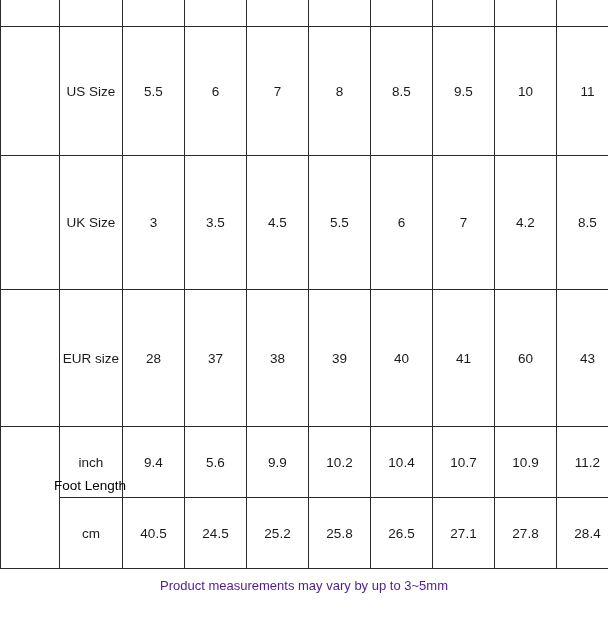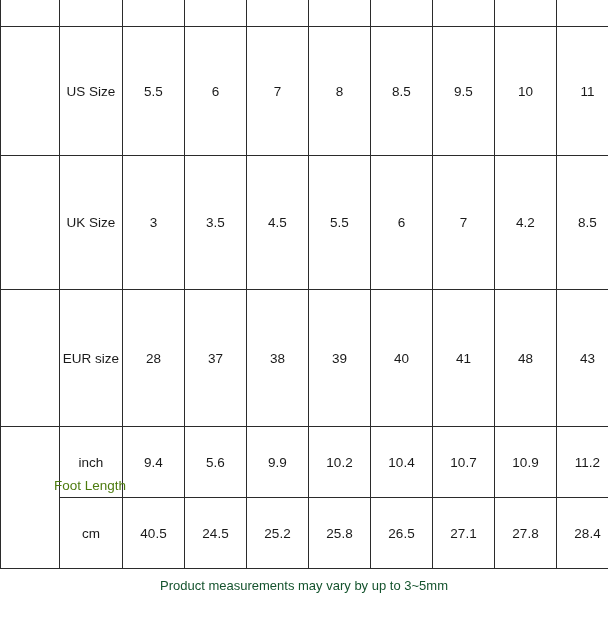--- a/index.html
+++ b/index.html
@@ -65,29 +65,29 @@
   td.noborder-left { border-left: none; }
   td.noborder-right { border-right: none; }
 
   .footnote {
     position: absolute;
     left: 0;
     top: 578px;
     width: 608px;
     text-align: center;
     font-size: 13px;
-    color: #14532d;
+    color: #4c1d95;
   }
   
   .footlength-label {
     position: absolute;
     left: 54px;
     top: 478px;
     font-size: 13.5px;
-    color: #4d7c0f;
+    color: #000000;
     background: transparent;
     white-space: nowrap;
     pointer-events: none;
   }
 </style>
 </head>
 <body>
 
 <div class="sheet">
 
@@ -134,21 +134,21 @@
 
       <tr class="r-eur">
         <td class="colA noborder-left"></td>
         <td class="colB">EUR size</td>
         <td class="val">28</td>
         <td class="val">37</td>
         <td class="val">38</td>
         <td class="val">39</td>
         <td class="val">40</td>
         <td class="val">41</td>
-        <td class="val">48</td>
+        <td class="val">60</td>
         <td class="val noborder-right">43</td>
       </tr>
 
       <tr class="r-inch">
         <td class="colA noborder-left" rowspan="2"></td>
         <td class="colB">inch</td>
         <td class="val">9.4</td>
         <td class="val">5.6</td>
         <td class="val">9.9</td>
         <td class="val">10.2</td>

